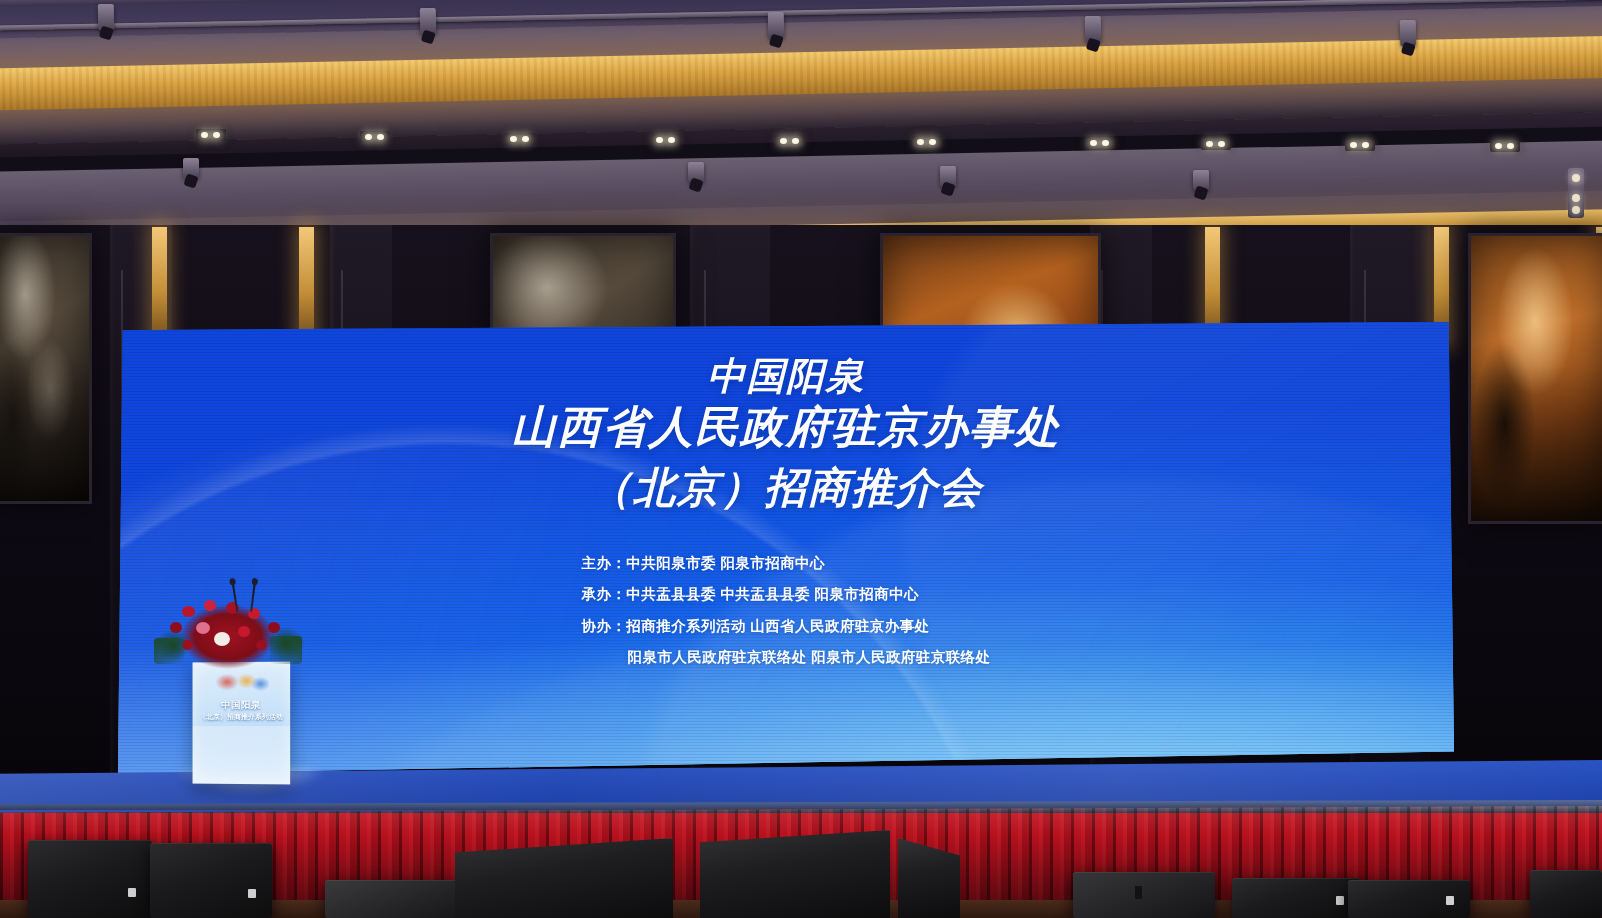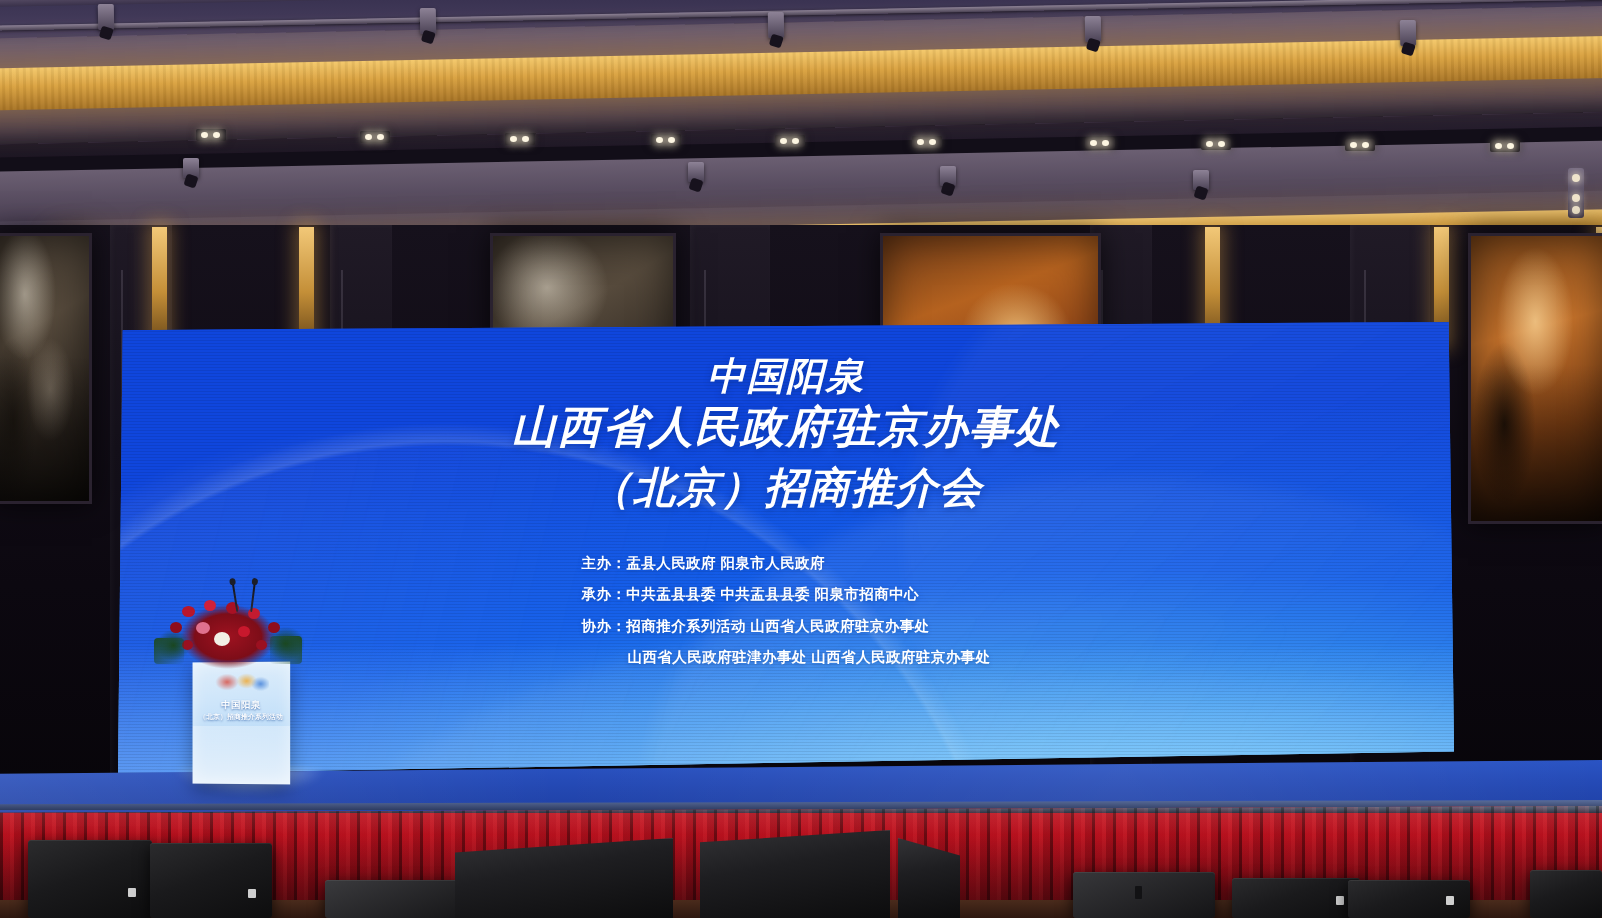--- a/index.html
+++ b/index.html
@@ -458,24 +458,24 @@
     <div class="swoosh sw4"></div>
     <div class="led-arc"></div>
     <div class="led-bottom-glow"></div>
 
     <div class="screen-content">
       <div class="title-line t1">中国阳泉</div>
       <div class="title-line t2">山西省人民政府驻京办事处</div>
       <div class="title-line t3">（北京）招商推介会</div>
 
       <div class="org-block">
-        <div class="org-line">主办：盂县人民政府  阳泉市人民政府</div>
+        <div class="org-line">主办：中共阳泉市委  阳泉市招商中心</div>
         <div class="org-line">承办：中共盂县县委  中共盂县县委  阳泉市招商中心</div>
         <div class="org-line">协办：招商推介系列活动  山西省人民政府驻京办事处</div>
-        <div class="org-line indent">山西省人民政府驻津办事处  山西省人民政府驻京办事处</div>
+        <div class="org-line indent">阳泉市人民政府驻京联络处  阳泉市人民政府驻京联络处</div>
       </div>
     </div>
 
     <div class="led-scan"></div>
   </div>
 
   <div class="flowers">
     <span class="petal" style="left:30px;top:14px;width:13px;height:11px;background:#b8162a;"></span>
     <span class="petal" style="left:52px;top:8px;width:12px;height:11px;background:#d0213a;"></span>
     <span class="petal" style="left:74px;top:10px;width:13px;height:12px;background:#a81124;"></span>

